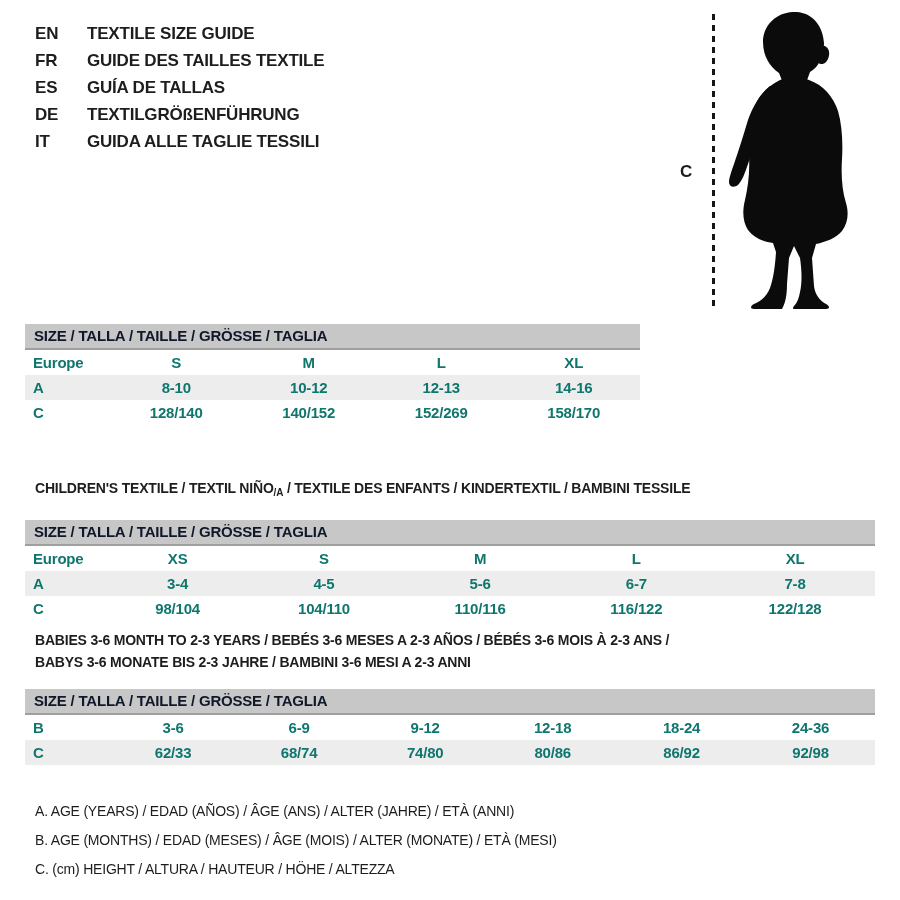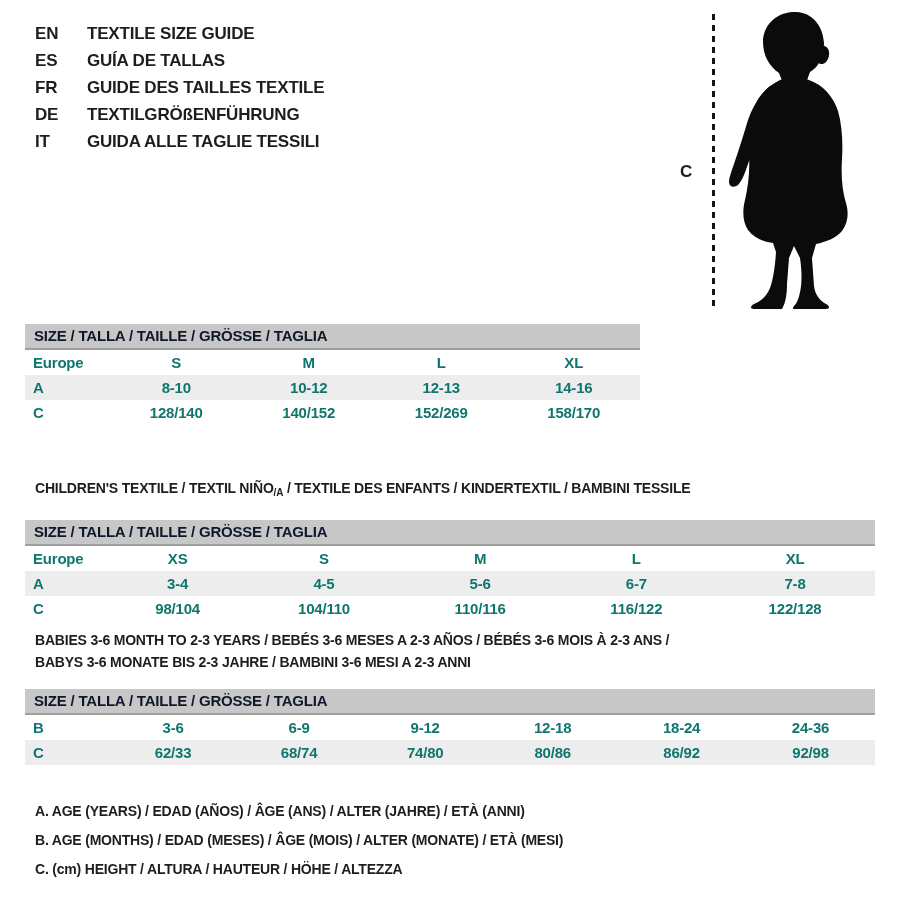--- a/index.html
+++ b/index.html
@@ -39,39 +39,39 @@
     background:#c7c7c7; border-bottom:2px solid #9f9f9f; color:#0f172a;
     font-size:15px; font-weight:700; letter-spacing:-0.2px; padding:3px 0 4px 9px;
   }
   table { width:100%; border-collapse:collapse; font-size:15px; font-weight:700; color:#0f766e; letter-spacing:-0.2px; }
   td { text-align:center; padding:2px 0; height:21px; }
   td.lbl { text-align:left; padding-left:8px; }
   col.c-label { width:85px; }
   tr.alt { background:#ededed; }
 
   
-  .legend { position:absolute; left:35px; top:797px; font-size:14px; font-weight:700; line-height:29px; letter-spacing:-0.2px; }
+  .legend { position:absolute; left:35px; top:797px; font-size:14px; font-weight:400; line-height:29px; letter-spacing:-0.2px; }
 </style>
 </head>
 <body>
 
 <div class="page">
 
   <div class="languages">
     <div class="lang-row">
       <span class="lang-code">EN</span>
       <span class="lang-label">TEXTILE SIZE GUIDE</span>
     </div>
     <div class="lang-row">
+      <span class="lang-code">FR</span>
+      <span class="lang-label">GUIDE DES TAILLES TEXTILE</span>
+    </div>
+    <div class="lang-row">
       <span class="lang-code">ES</span>
       <span class="lang-label">GUÍA DE TALLAS</span>
-    </div>
-    <div class="lang-row">
-      <span class="lang-code">FR</span>
-      <span class="lang-label">GUIDE DES TAILLES TEXTILE</span>
     </div>
     <div class="lang-row">
       <span class="lang-code">DE</span>
       <span class="lang-label">TEXTILGRÖßENFÜHRUNG</span>
     </div>
     <div class="lang-row">
       <span class="lang-code">IT</span>
       <span class="lang-label">GUIDA ALLE TAGLIE TESSILI</span>
     </div>
   </div>

